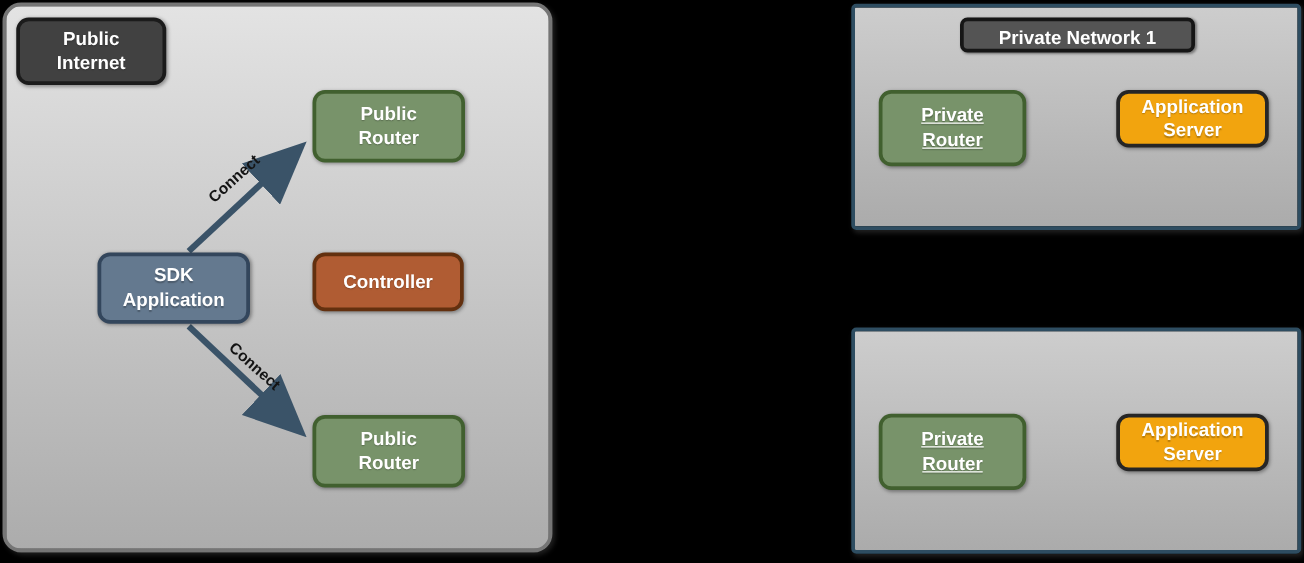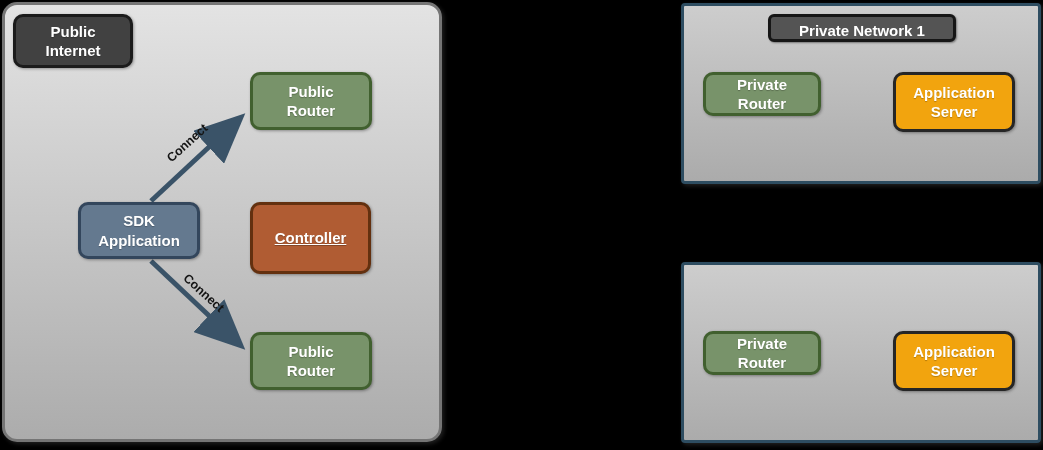--- a/index.html
+++ b/index.html
@@ -89,26 +89,26 @@
     color: #ffffff;
     font-weight: bold;
     font-size: 15px;
     box-shadow: 1px 1px 2px rgba(0,0,0,0.4);
   }
 
   
   .pos-public-internet   { left: 8px;   top: 9px;   width: 120px; height: 54px; }
   .pos-router-top        { left: 245px; top: 67px;  width: 122px; height: 58px; }
   .pos-sdk               { left: 25px;  top: 197px; width: 122px; height: 57px; margin-left: 48px; }
-  .pos-controller        { left: 245px; top: 197px; width: 121px; height: 72px; text-decoration: underline; }
+  .pos-controller        { left: 245px; top: 197px; width: 121px; height: 47px; }
   .pos-router-bottom     { left: 245px; top: 327px; width: 122px; height: 58px; }
 
   
-  .pos-private-router    { left: 19px;  top: 66px;  width: 118px; height: 44px; }
-  .pos-app-server        { left: 209px; top: 66px;  width: 122px; height: 60px; }
+  .pos-private-router    { left: 19px;  top: 66px;  width: 118px; height: 61px; text-decoration: underline; }
+  .pos-app-server        { left: 209px; top: 66px;  width: 122px; height: 46px; }
 
   
   .arrow-layer {
     position: absolute;
     left: 0; top: 0;
     width: 434px; height: 434px;
     pointer-events: none;
   }
   .arrow-line {
     stroke: #3a5368;

